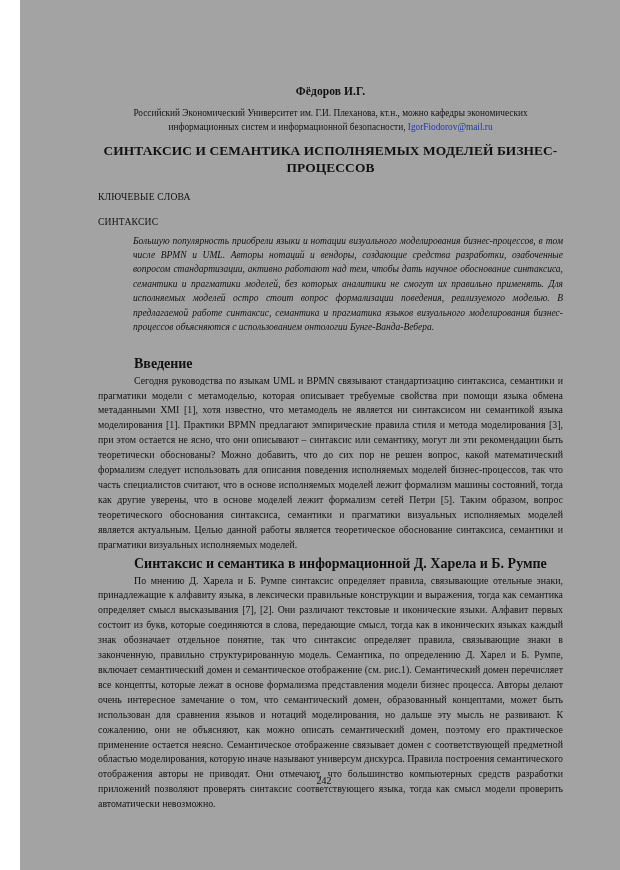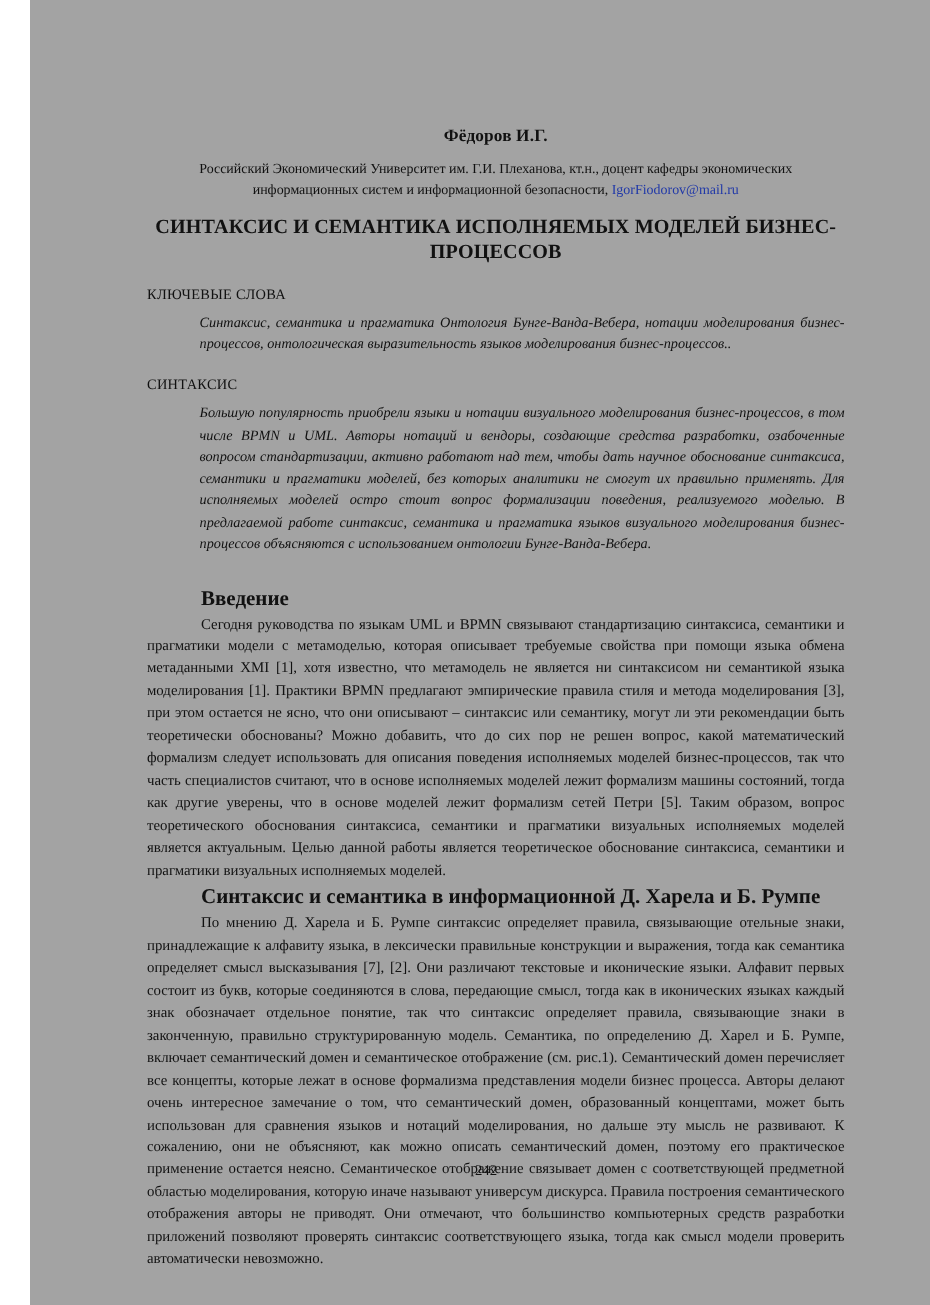--- a/index.html
+++ b/index.html
@@ -108,28 +108,27 @@
 </head>
 <body>
 
 <div class="page">
 
   <div class="content">
 
     <div class="author">Фёдоров И.Г.</div>
 
     <div class="affiliation">
-      <span>Российский Экономический Университет им. Г.И. Плеханова, кт.н., доцент кафедры экономических информационных систем и информационной безопасности, </span><span class="email">IgorFiodorov@mail.ru</span>
+      <span>Российский Экономический Университет им. Г.И. Плеханова, кт.н., можно кафедры экономических информационных систем и информационной безопасности, </span><span class="email">IgorFiodorov@mail.ru</span>
     </div>
 
     <div class="doc-title">СИНТАКСИС И СЕМАНТИКА ИСПОЛНЯЕМЫХ МОДЕЛЕЙ БИЗНЕС-ПРОЦЕССОВ</div>
 
     <div class="caps-label">КЛЮЧЕВЫЕ СЛОВА</div>
 
-    <div class="italic-block">Синтаксис, семантика и прагматика Онтология Бунге-Ванда-Вебера, нотации моделирования бизнес-процессов, онтологическая выразительность языков моделирования бизнес-процессов..</div>
 
     <div class="caps-label">СИНТАКСИС</div>
 
     <div class="italic-block">Большую популярность приобрели языки и нотации визуального моделирования бизнес-процессов, в том числе BPMN и UML. Авторы нотаций и вендоры, создающие средства разработки, озабоченные вопросом стандартизации, активно работают над тем, чтобы дать научное обоснование синтаксиса, семантики и прагматики моделей, без которых аналитики не смогут их правильно применять. Для исполняемых моделей остро стоит вопрос формализации поведения, реализуемого моделью. В предлагаемой работе синтаксис, семантика и прагматика языков визуального моделирования бизнес-процессов объясняются с использованием онтологии Бунге-Ванда-Вебера.</div>
 
     <div class="intro-gap"></div>
 
     <div class="body-head">Введение</div>
     <p class="body-par">Сегодня руководства по языкам UML и BPMN связывают стандартизацию синтаксиса, семантики и прагматики модели с метамоделью, которая описывает требуемые свойства при помощи языка обмена метаданными XMI [1], хотя известно, что метамодель не является ни синтаксисом ни семантикой языка моделирования [1]. Практики BPMN предлагают эмпирические правила стиля и метода моделирования [3], при этом остается не ясно, что они описывают – синтаксис или семантику, могут ли эти рекомендации быть теоретически обоснованы? Можно добавить, что до сих пор не решен вопрос, какой математический формализм следует использовать для описания поведения исполняемых моделей бизнес-процессов, так что часть специалистов считают, что в основе исполняемых моделей лежит формализм машины состояний, тогда как другие уверены, что в основе моделей лежит формализм сетей Петри [5]. Таким образом, вопрос теоретического обоснования синтаксиса, семантики и прагматики визуальных исполняемых моделей является актуальным. Целью данной работы является теоретическое обоснование синтаксиса, семантики и прагматики визуальных исполняемых моделей.</p>
 

